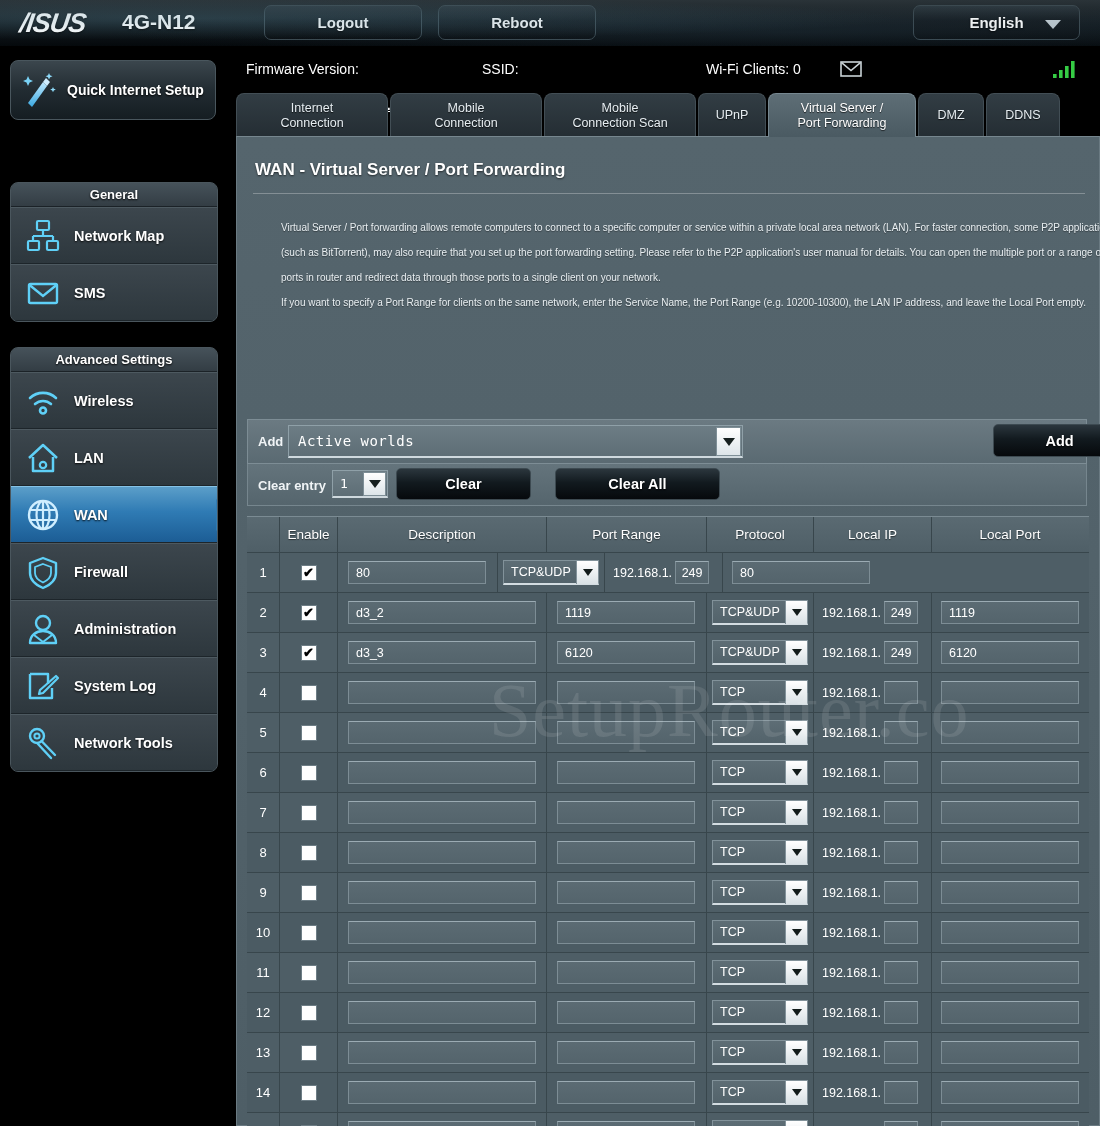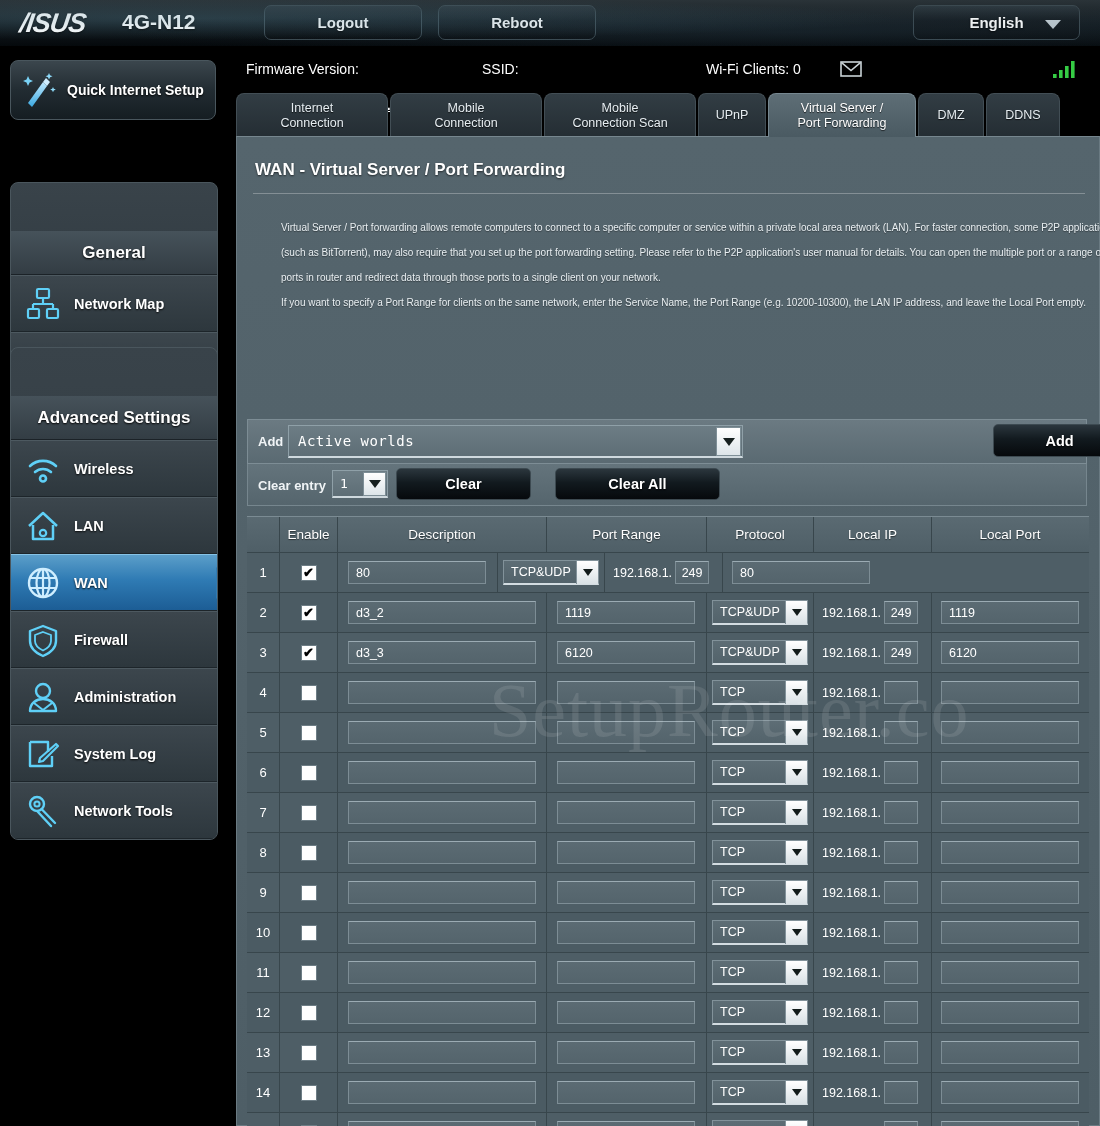--- a/index.html
+++ b/index.html
@@ -72,25 +72,24 @@
     border:1px solid #49565d; border-radius:8px;
     display:flex; align-items:center; cursor:pointer;
   }
   #qis-label { color:#fff; font-size:14px; font-weight:bold; line-height:17px; margin-left:8px; text-shadow:0 1px 2px #000;}
   .wand-icon { width:40px; height:40px; margin-left:8px; flex:0 0 40px; }
 
   .sec-group { position:absolute; left:10px; width:208px;
     background: linear-gradient(180deg,#39434a 0%,#2b353b 100%);
     border:1px solid #4a565d; border-radius:8px; overflow:hidden; }
   .sec-title {
-    height:44px; display:flex; align-items:center; justify-content:center;
-    color:#ffffff; font-size:17px; font-weight:bold; text-shadow:0 1px 2px #000;
+    height:24px; display:flex; align-items:center; justify-content:center;
+    color:#ffffff; font-size:13px; font-weight:bold; text-shadow:0 1px 2px #000;
     background: linear-gradient(180deg,#46525a 0%,#333d44 100%);
     border-bottom:1px solid #1b2227;
-    margin-top:48px;
   }
   .nav-item {
     height:57px; display:flex; align-items:center;
     border-top:1px solid #4d5960; border-bottom:1px solid #1d252a;
     background: linear-gradient(180deg,#3c464d 0%,#2d373d 100%);
     cursor:pointer; position:relative;
   }
   .nav-item.active {
     background: linear-gradient(180deg,#5b9ec9 0%,#2f7bb4 45%,#1c5d95 100%);
     border-top:1px solid #86c3e6;

